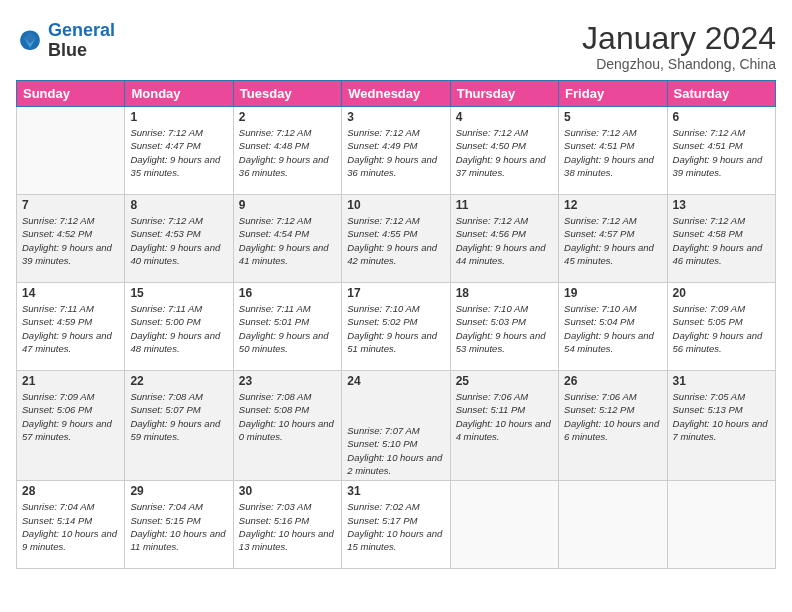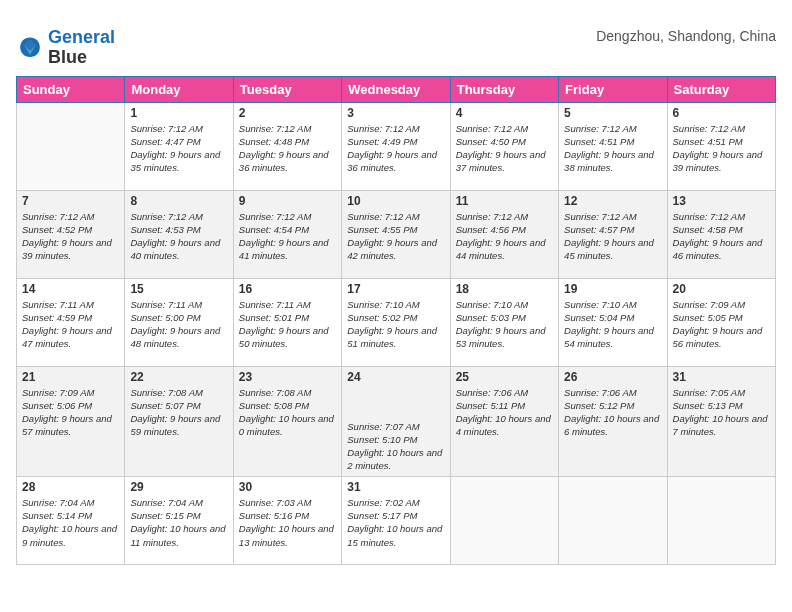--- a/index.html
+++ b/index.html
@@ -6,21 +6,21 @@
     body {
       font-family: Arial, sans-serif;
       background: #fff;
       width: 792px;
       height: 612px;
       overflow: hidden;
     }
     .page {
       width: 792px;
       height: 430px;
-      padding: 28px 16px;
+      padding: 21px 16px;
       display: flex;
       flex-direction: column;
     }
     .header {
       display: flex;
       justify-content: space-between;
       align-items: flex-start;
       margin-bottom: 8px;
     }
     .logo {
@@ -110,20 +110,21 @@
         <path d="M20 5 C12 5 6 11 6 19 C6 27 12 33 20 33 C28 33 34 27 34 19 C34 11 28 5 20 5Z" fill="#1a6eb5"></path>
         <path d="M20 8 L28 16 L20 30 L12 16 Z" fill="#4a9fd4"></path>
         <path d="M20 8 L28 16 L20 24 L12 16 Z" fill="#2e75b6"></path>
       </svg>
       <div class="logo-text">
         <div><span>General</span></div>
         <div>Blue</div>
       </div>
     </div>
     <div class="title-block">
+      <div class="month-title">January 2024</div>
       <div class="location">Dengzhou, Shandong, China</div>
     </div>
   </div>
 
   <table class="calendar">
     <thead>
       <tr>
         <th>Sunday</th>
         <th>Monday</th>
         <th>Tuesday</th>

